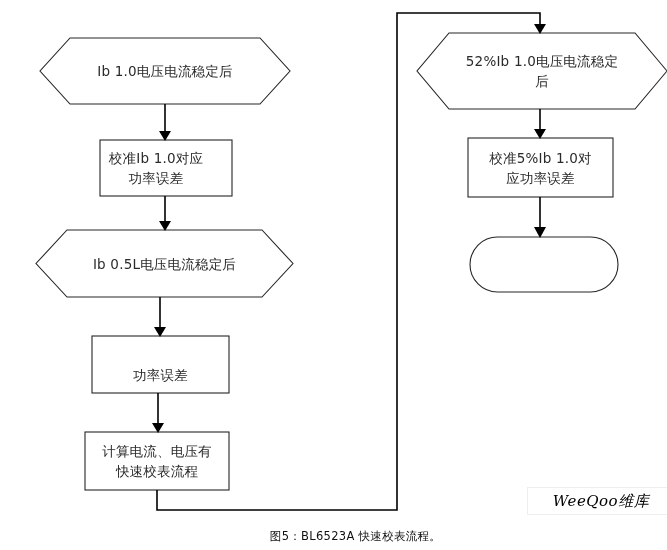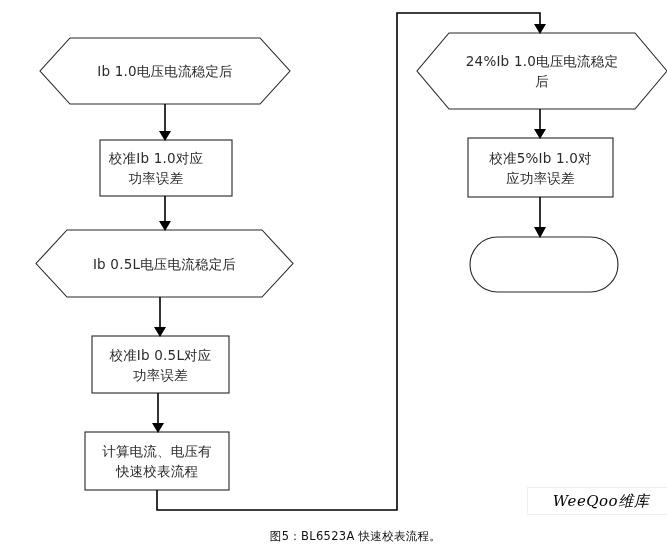--- a/index.html
+++ b/index.html
@@ -135,35 +135,35 @@
       <span>功率误差</span>
     </span>
   </div>
 
   <div class="node-label" style="left:25px; top:230px; width:235px; height:67px;">
     <span>Ib 0.5L电压电流稳定后</span>
   </div>
 
   <div class="node-label" style="left:70px; top:336px; width:137px; height:57px;">
     <span>
-      <span>校准Ib 0.5L对应</span><br>
+      <br>
       <span>功率误差</span>
     </span>
   </div>
 
   <div class="node-label" style="left:63px; top:432px; width:144px; height:58px;">
     <span>
       <span>计算电流、电压有</span><br>
       <span>快速校表流程</span>
     </span>
   </div>
 
   <div class="node-label" style="left:409px; top:33px; width:222px; height:76px;">
     <span>
-      <span>24%Ib 1.0电压电流稳定</span><br>
+      <span>52%Ib 1.0电压电流稳定</span><br>
       <span>后</span>
     </span>
   </div>
 
   <div class="node-label" style="left:446px; top:138px; width:145px; height:59px;">
     <span>
       <span>校准5%Ib 1.0对</span><br>
       <span>应功率误差</span>
     </span>
   </div>

